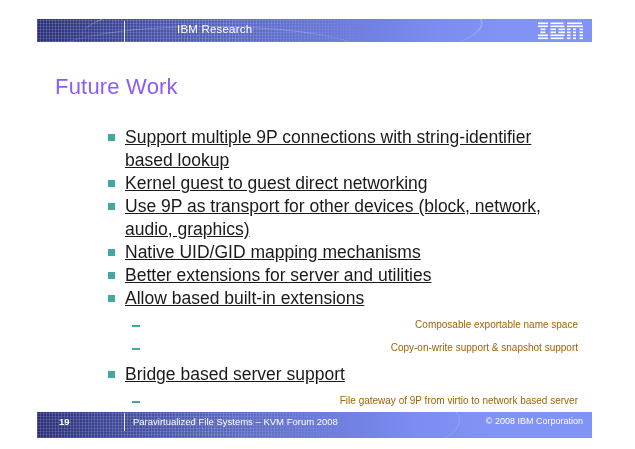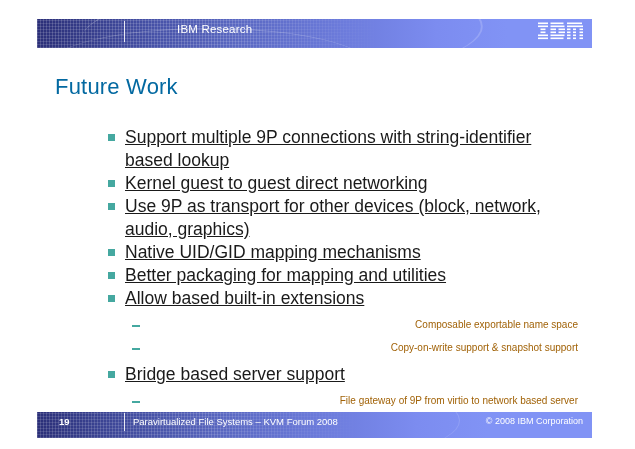--- a/index.html
+++ b/index.html
@@ -22,21 +22,21 @@
     inset: 0;
     background: #ffffff;
   }
 
   
   .header-bar {
     position: absolute;
     left: 37px;
     top: 19px;
     width: 555px;
-    height: 29px;
+    height: 23px;
     background:
       linear-gradient(90deg,
         #2b2f78 0px,
         #333a86 40px,
         #4550a5 110px,
         #5a68c2 200px,
         #6b7ada 300px,
         #7c8cf0 400px,
         #8193f5 470px,
         #8193f5 555px);
@@ -112,21 +112,21 @@
     width: 46px;
     height: 18px;
   }
 
   
   .slide-title {
     position: absolute;
     left: 55px;
     top: 74px;
     font-size: 22px;
-    color: #0369a1;
+    color: #8b5cf6;
     letter-spacing: 0.2px;
     white-space: nowrap;
   }
 
   
   .content {
     position: absolute;
     left: 108px;
     top: 126px;
     width: 470px;
@@ -301,21 +301,21 @@
     </svg>
   </div>
 
   <div class="slide-title">Future Work</div>
 
   <div class="content">
     <div class="bullet-l1">Support multiple 9P connections with string-identifier based lookup</div>
     <div class="bullet-l1">Kernel guest to guest direct networking</div>
     <div class="bullet-l1">Use 9P as transport for other devices (block, network, audio, graphics)</div>
     <div class="bullet-l1">Native UID/GID mapping mechanisms</div>
-    <div class="bullet-l1">Better packaging for mapping and utilities</div>
+    <div class="bullet-l1">Better extensions for server and utilities</div>
     <div class="bullet-l1">Allow based built-in extensions</div>
     <div class="bullet-l2">Composable exportable name space</div>
     <div class="bullet-l2">Copy-on-write support &amp; snapshot support</div>
     <div class="bullet-l1">Bridge based server support</div>
     <div class="bullet-l2">File gateway of 9P from virtio to network based server</div>
   </div>
 
   <div class="footer-bar">
     <div class="footer-texture"></div>
     <div class="footer-swoosh"></div>

